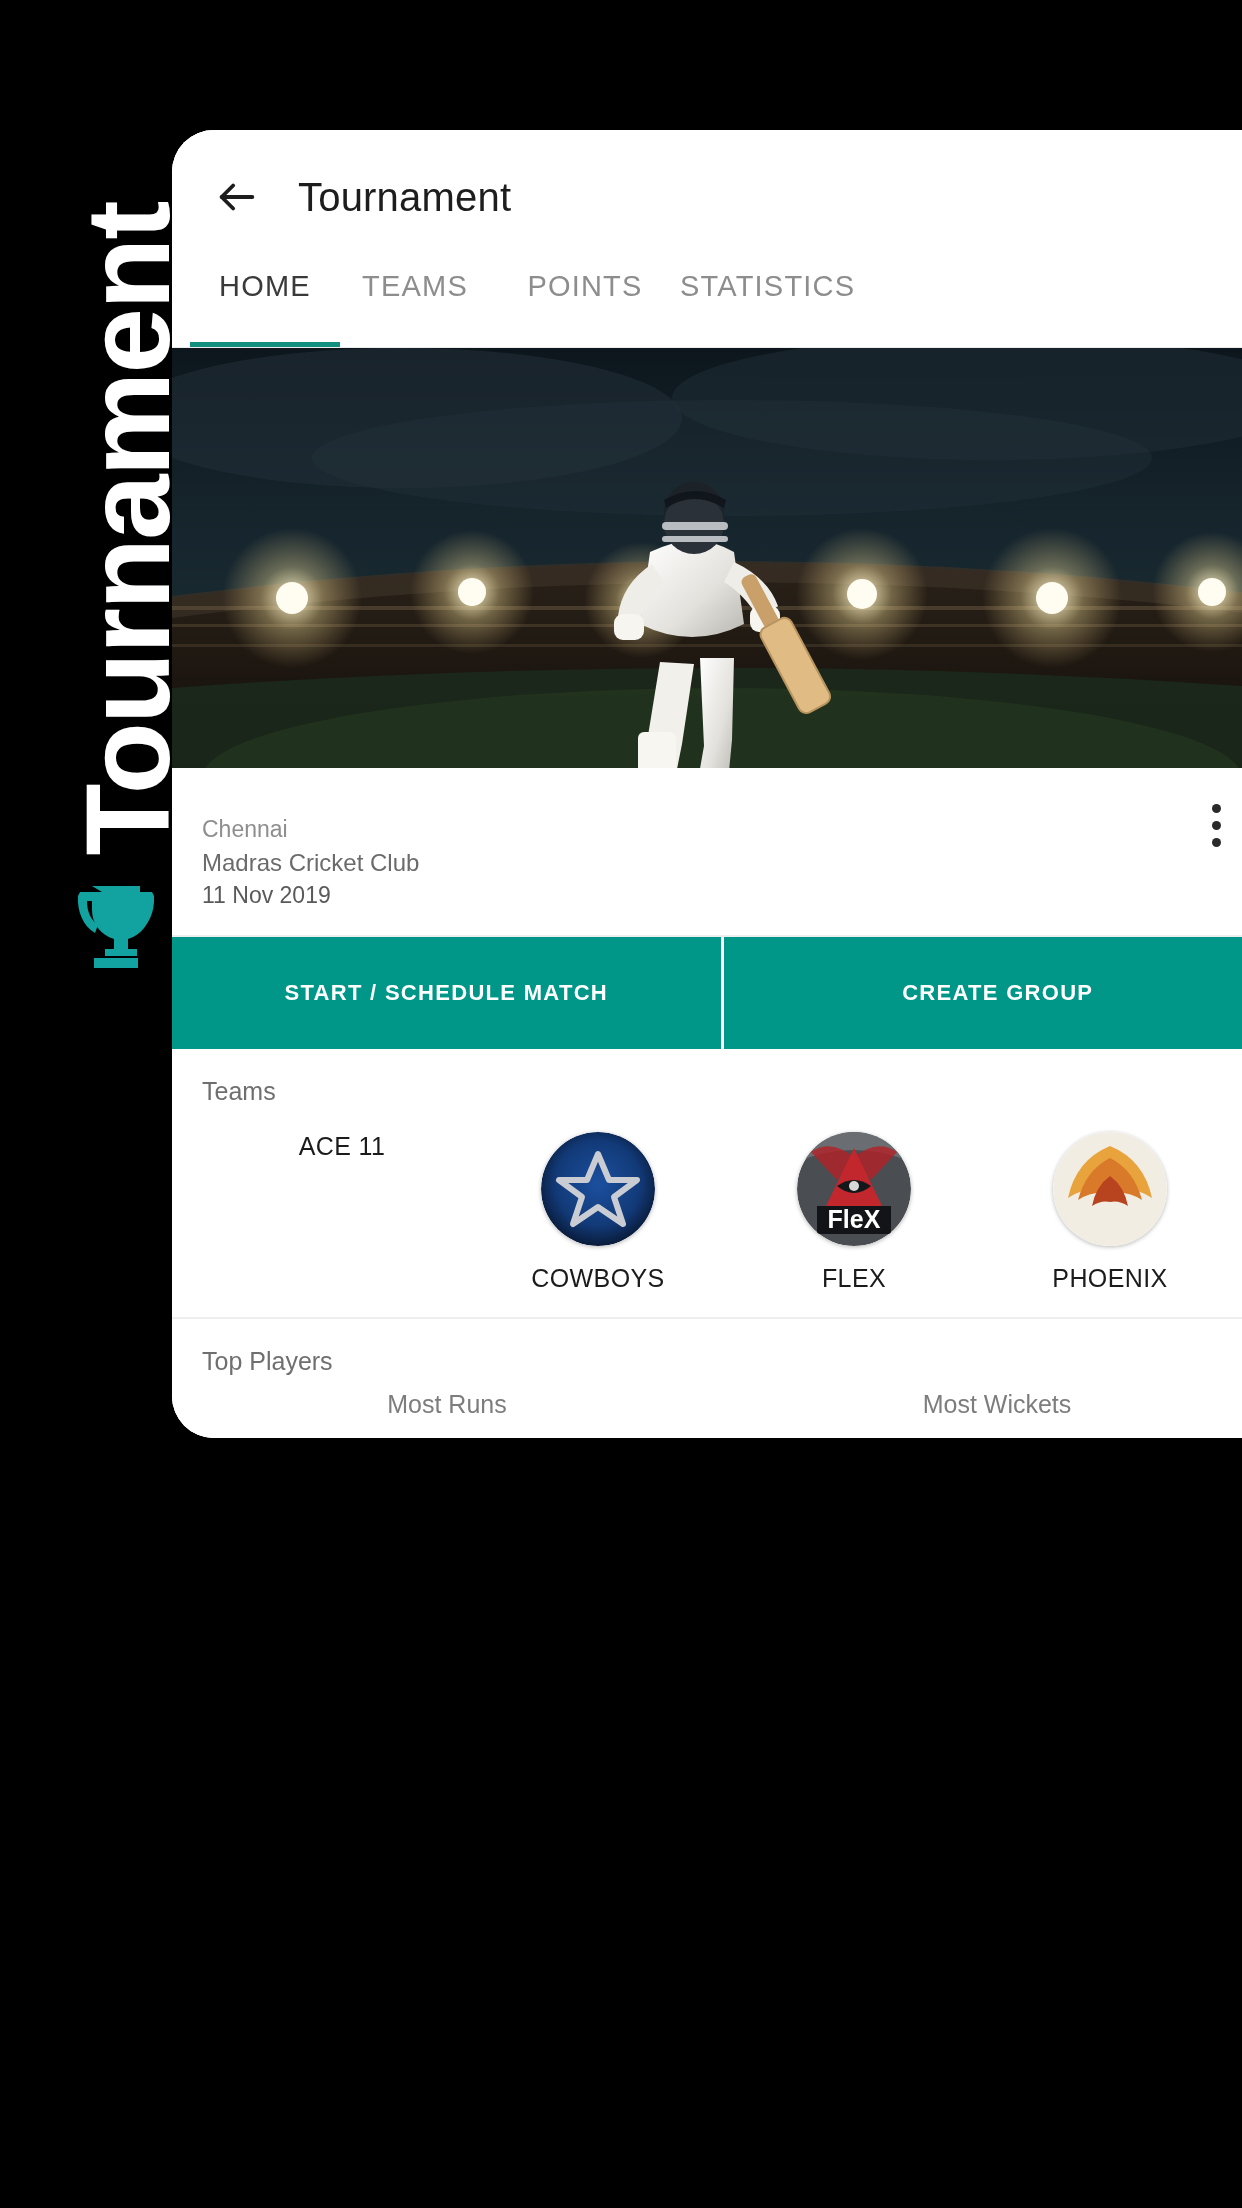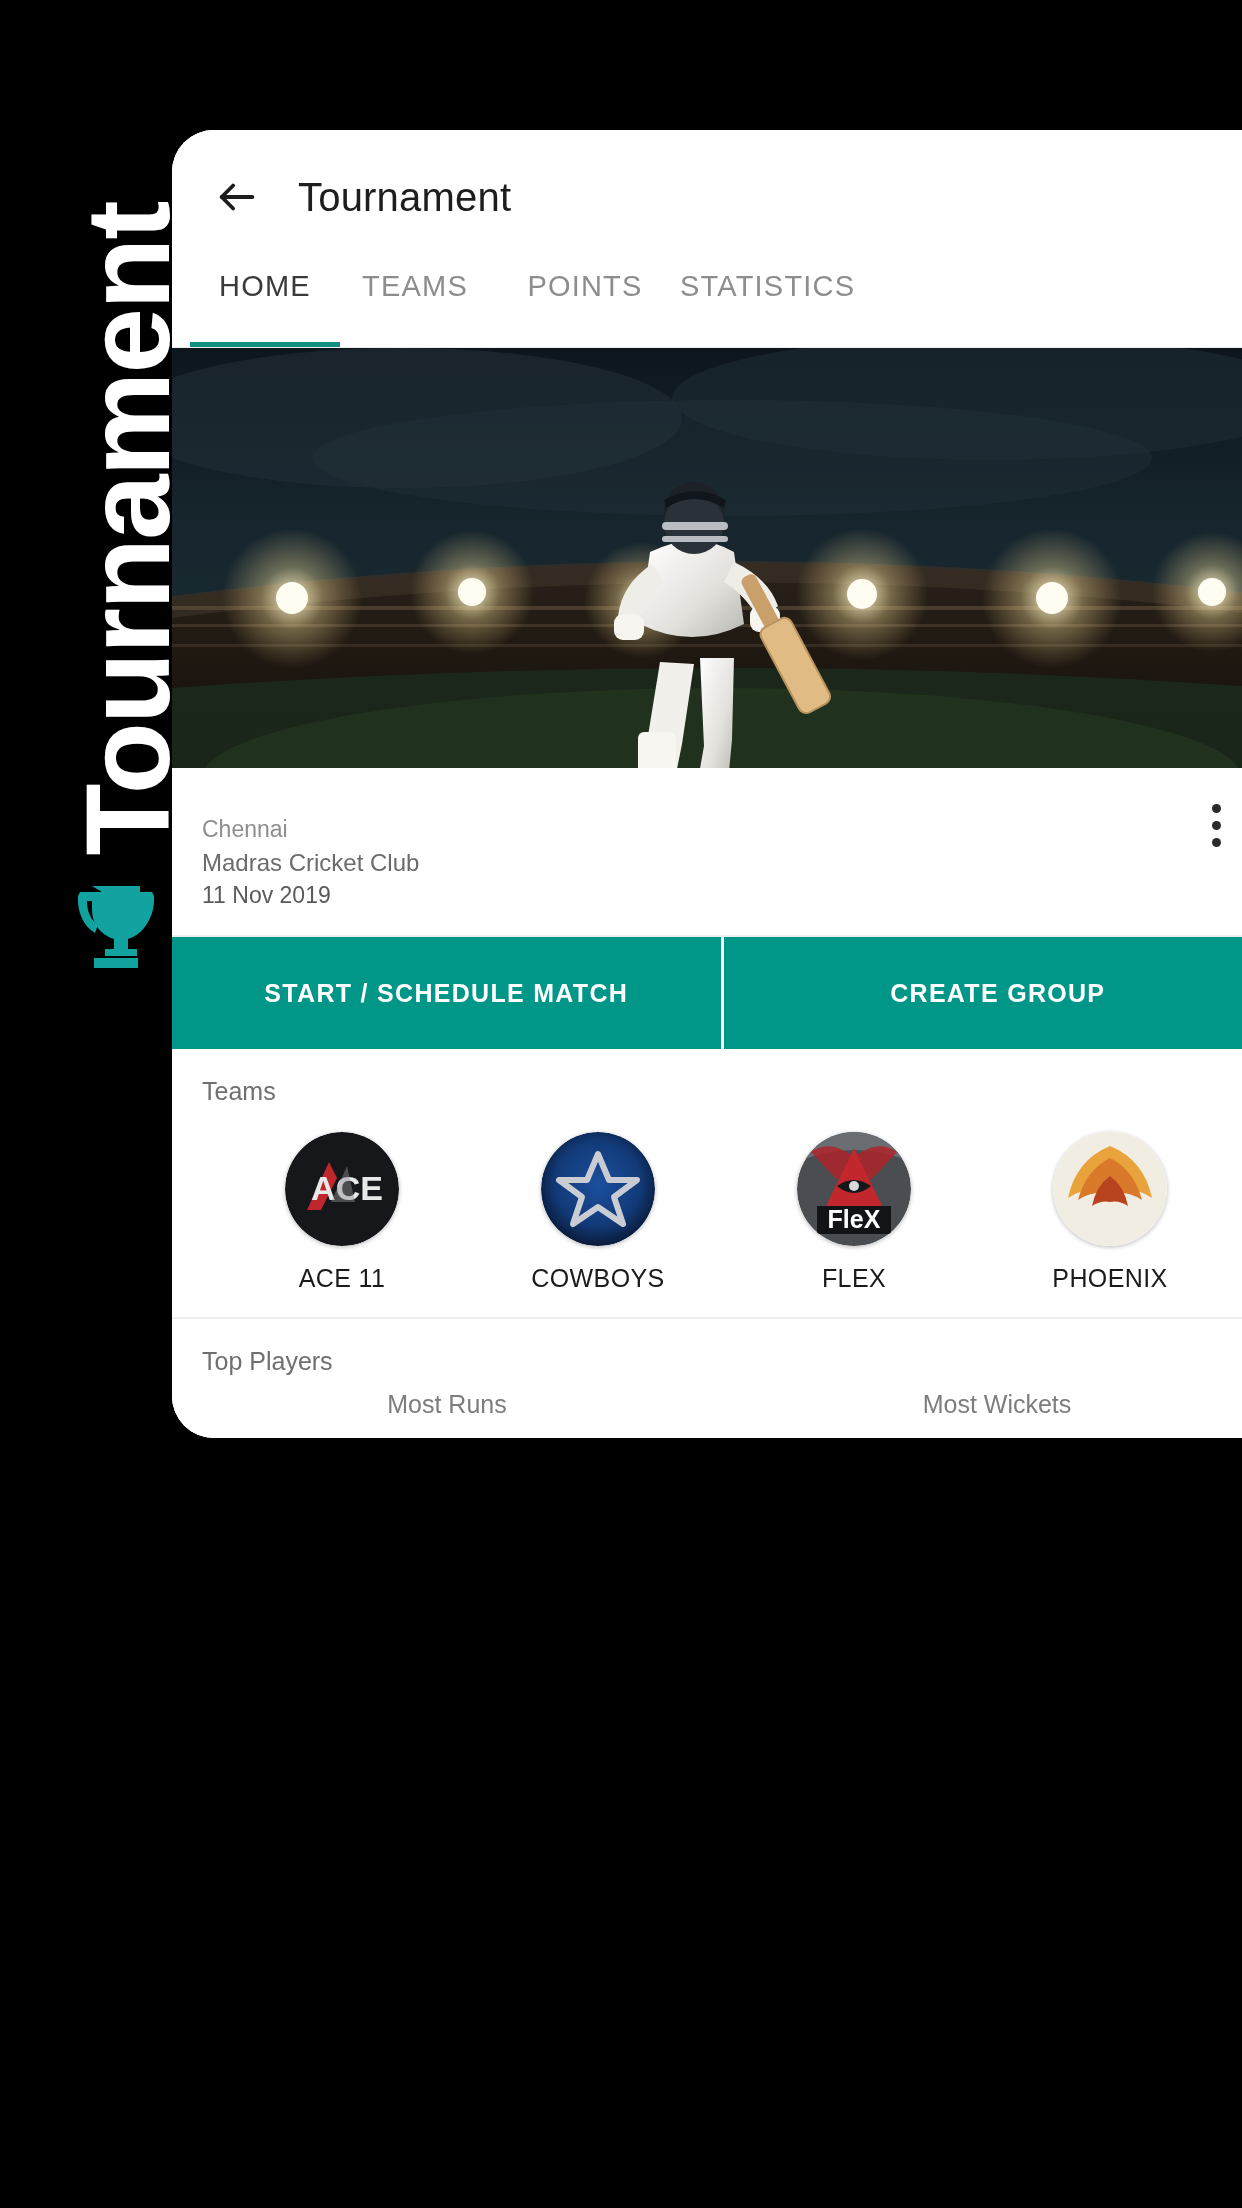--- a/index.html
+++ b/index.html
@@ -129,21 +129,21 @@
   .kebab i { width:9px; height:9px; border-radius:50%; background:#2a2a2a; display:block; }
 
   .divider { height:2px; background:#eeeeee; }
 
   
   .actions { display:flex; height:112px; background:#009688; }
   .action {
     flex:1;
     display:flex; align-items:center; justify-content:center;
     color:#ffffff;
-    font-size:25px; font-weight:bold;
+    font-size:22px; font-weight:bold;
     letter-spacing:1.3px;
   }
   .action + .action { border-left:3px solid #ffffff; }
 
   
   .section { background:#ffffff; }
   .section-title {
     font-size:25px; color:#6f6f6f;
     padding:28px 0 0 30px;
     font-weight:normal;
@@ -319,28 +319,20 @@
   <div class="actions">
     <div class="action">START / SCHEDULE MATCH</div>
     <div class="action">CREATE GROUP</div>
   </div>
 
   <div class="section">
     <div class="section-title">Teams</div>
     <div class="teams-row">
 
       <div class="team">
-        <div class="team-logo">
-          <svg viewBox="0 0 114 114" xmlns="http://www.w3.org/2000/svg">
-            <circle cx="57" cy="57" r="57" fill="#15171a"></circle>
-            <path d="M22 78 L44 30 L52 46 L36 78 Z" fill="#c0272d"></path>
-            <text x="62" y="68" font-family="Liberation Sans, sans-serif" font-size="34" font-weight="bold" fill="#e8e8e8" text-anchor="middle">ACE</text>
-            <path d="M46 70 L62 34 L70 70 Z" fill="#8d9094" opacity=".45"></path>
-          </svg>
-        </div>
         <div class="team-name">ACE 11</div>
       </div>
 
       <div class="team">
         <div class="team-logo">
           <svg viewBox="0 0 114 114" xmlns="http://www.w3.org/2000/svg">
             <defs>
               <radialGradient id="navy" cx="50%" cy="45%" r="62%">
                 <stop offset="0%" stop-color="#1b4f9e"></stop>
                 <stop offset="60%" stop-color="#123a78"></stop>

